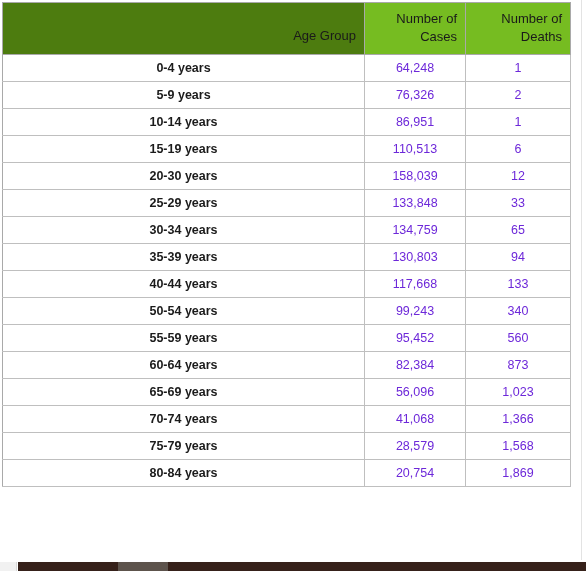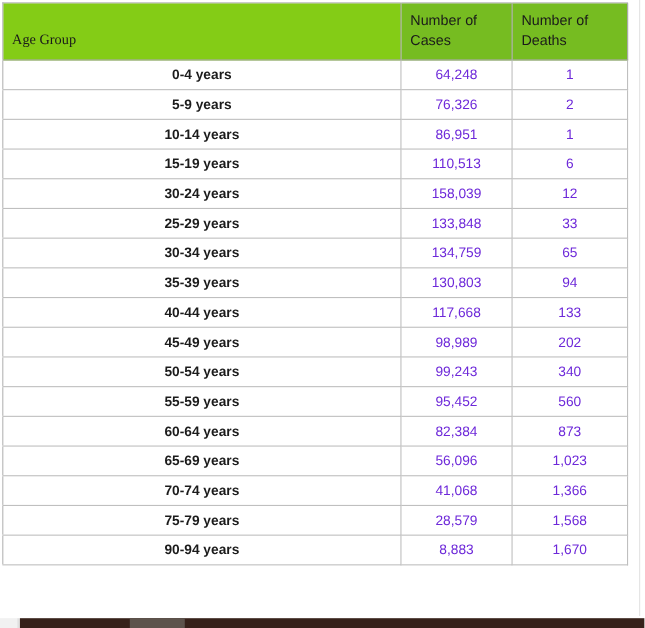--- a/index.html
+++ b/index.html
@@ -57,21 +57,21 @@
   table.data-table col.c-age    { width: 362px; }
   table.data-table col.c-cases  { width: 101px; }
   table.data-table col.c-deaths { width: 105px; }
 
   table.data-table thead th {
     background: #76bc21;
     color: #1a1a1a;
     font-weight: 400;
     font-size: 13px;
     line-height: 18px;
-    text-align: left;
+    text-align: right;
     vertical-align: middle;
     padding: 7px 8px 8px 8px;
     height: 36px;
     border-right: 1px solid #a9a9a9;
     border-bottom: 1px solid #a9a9a9;
     box-sizing: border-box;
   }
   table.data-table thead th.age-head {
     vertical-align: bottom;
     padding-bottom: 9px;
@@ -144,21 +144,21 @@
 
   <div id="table-viewport">
     <table class="data-table">
       <colgroup>
         <col class="c-age">
         <col class="c-cases">
         <col class="c-deaths">
       </colgroup>
       <thead>
         <tr>
-          <th class="age-head" style="background: #84cc16; font-family: Liberation Serif, serif;">Age Group</th>
+          <th class="age-head" style="background: #4d7c0f;">Age Group</th>
           <th style="background: rgb(118, 188, 33);"><span>Number of</span><br><span>Cases</span></th>
           <th style="background: rgb(118, 188, 33);"><span>Number of</span><br><span>Deaths</span></th>
         </tr>
       </thead>
       <tbody id="table-body">
       <tr>
             <td class="age-cell">0-4 years</td>
             <td class="num-cell">64,248</td>
             <td class="num-cell">1</td>
           </tr>
@@ -171,21 +171,21 @@
             <td class="age-cell">10-14 years</td>
             <td class="num-cell">86,951</td>
             <td class="num-cell">1</td>
           </tr>
           <tr>
             <td class="age-cell">15-19 years</td>
             <td class="num-cell">110,513</td>
             <td class="num-cell">6</td>
           </tr>
           <tr>
-            <td class="age-cell">30-24 years</td>
+            <td class="age-cell">20-30 years</td>
             <td class="num-cell">158,039</td>
             <td class="num-cell">12</td>
           </tr>
           <tr>
             <td class="age-cell">25-29 years</td>
             <td class="num-cell">133,848</td>
             <td class="num-cell">33</td>
           </tr>
           <tr>
             <td class="age-cell">30-34 years</td>
@@ -196,25 +196,20 @@
             <td class="age-cell">35-39 years</td>
             <td class="num-cell">130,803</td>
             <td class="num-cell">94</td>
           </tr>
           <tr>
             <td class="age-cell">40-44 years</td>
             <td class="num-cell">117,668</td>
             <td class="num-cell">133</td>
           </tr>
           <tr>
-            <td class="age-cell">45-49 years</td>
-            <td class="num-cell">98,989</td>
-            <td class="num-cell">202</td>
-          </tr>
-          <tr>
             <td class="age-cell">50-54 years</td>
             <td class="num-cell">99,243</td>
             <td class="num-cell">340</td>
           </tr>
           <tr>
             <td class="age-cell">55-59 years</td>
             <td class="num-cell">95,452</td>
             <td class="num-cell">560</td>
           </tr>
           <tr>
@@ -231,23 +226,23 @@
             <td class="age-cell">70-74 years</td>
             <td class="num-cell">41,068</td>
             <td class="num-cell">1,366</td>
           </tr>
           <tr>
             <td class="age-cell">75-79 years</td>
             <td class="num-cell">28,579</td>
             <td class="num-cell">1,568</td>
           </tr>
           <tr>
-            <td class="age-cell">90-94 years</td>
-            <td class="num-cell">8,883</td>
-            <td class="num-cell">1,670</td>
+            <td class="age-cell">80-84 years</td>
+            <td class="num-cell">20,754</td>
+            <td class="num-cell">1,869</td>
           </tr>
         </tbody>
     </table>
   </div>
 
   <div id="hscrollbar">
     <div id="hscroll-leftcap"></div>
     <div id="hscroll-track" style="background: rgb(54, 33, 26);">
       <div id="hscroll-thumb" style="background: rgb(93, 83, 76);"></div>
     </div>

